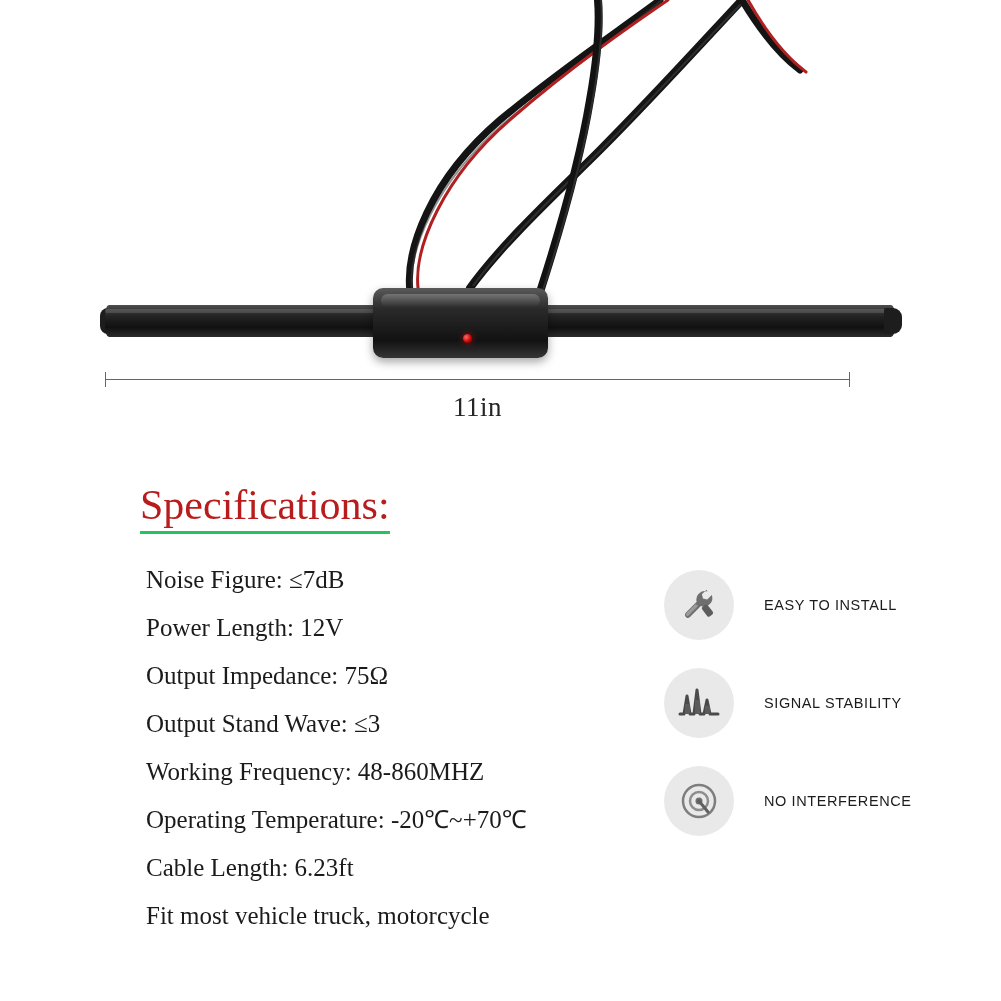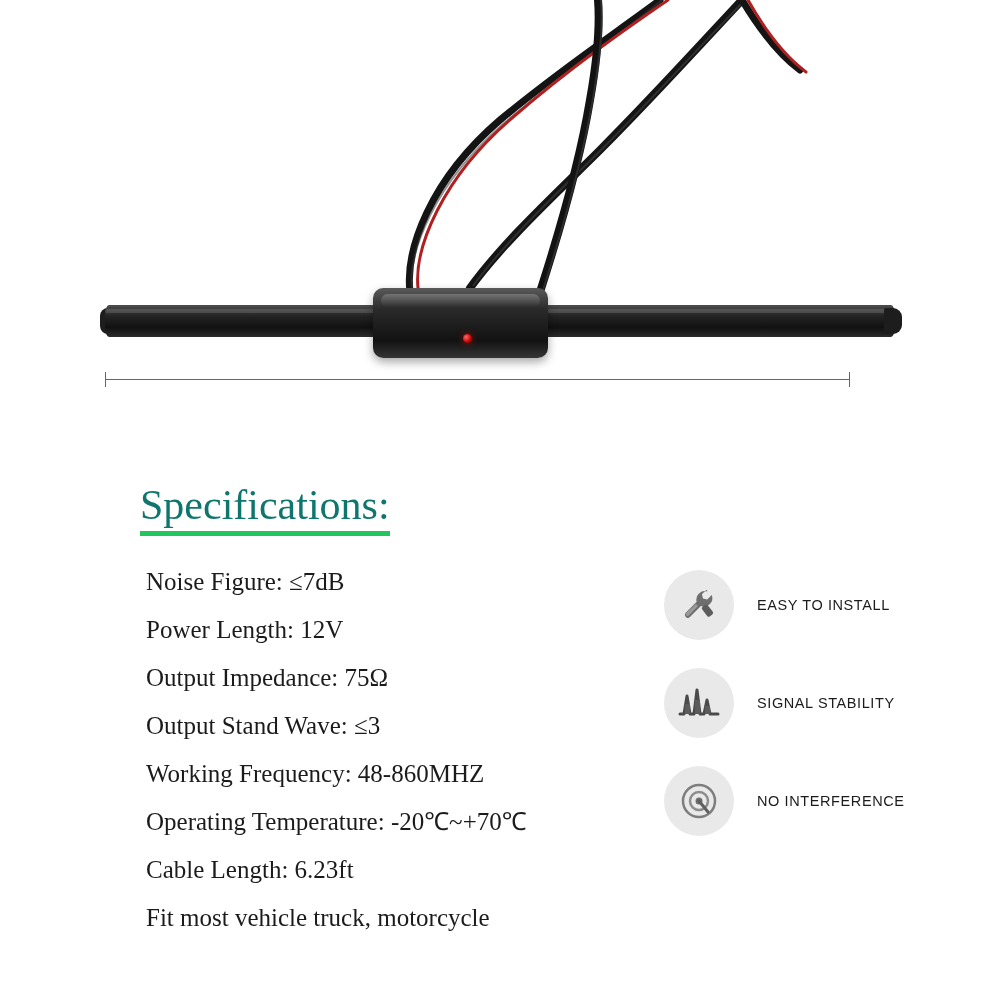--- a/index.html
+++ b/index.html
@@ -126,22 +126,22 @@
   
   #spec-section {
     position: absolute;
     left: 140px;
     top: 482px;
     width: 520px;
   }
   #spec-title {
     font-size: 42px;
     line-height: 1.12;
-    color: #0f766e;
-    border-bottom: 5px solid #22c55e;
+    color: #b91c1c;
+    border-bottom: 3px solid #22c55e;
     display: inline-block;
     padding-bottom: 2px;
   }
   .spec-list {
     margin: 22px 0 0 6px;
     padding: 0;
     list-style: none;
   }
   .spec-list li {
     font-size: 25px;
@@ -166,21 +166,21 @@
     width: 70px;
     height: 70px;
     border-radius: 50%;
     background: #e9e9e9;
     flex: 0 0 70px;
     display: flex;
     align-items: center;
     justify-content: center;
   }
   .feature-label {
-    margin-left: 23px;
+    margin-left: 30px;
     font-family: "Liberation Sans", sans-serif;
     font-size: 14.5px;
     letter-spacing: 0.6px;
     color: #1c1c1c;
     white-space: nowrap;
   }
 </style>
 </head>
 <body>
 
@@ -208,20 +208,21 @@
   <div class="bar-tip-right"></div>
 
   <div class="amp-box">
     <div class="gloss"></div>
   </div>
   <div class="amp-led"></div>
 
   <div class="measure-cap left"></div>
   <div class="measure-line"></div>
   <div class="measure-cap right"></div>
+  <div class="measure-label">11in</div>
 </div>
 
 <div id="spec-section">
   <div id="spec-title">Specifications:</div>
   <ul class="spec-list">
     <li>Noise Figure: ≤7dB</li>
     <li>Power Length: 12V</li>
     <li>Output Impedance: 75Ω</li>
     <li>Output Stand Wave: ≤3</li>
     <li>Working Frequency: 48-860MHZ</li>

